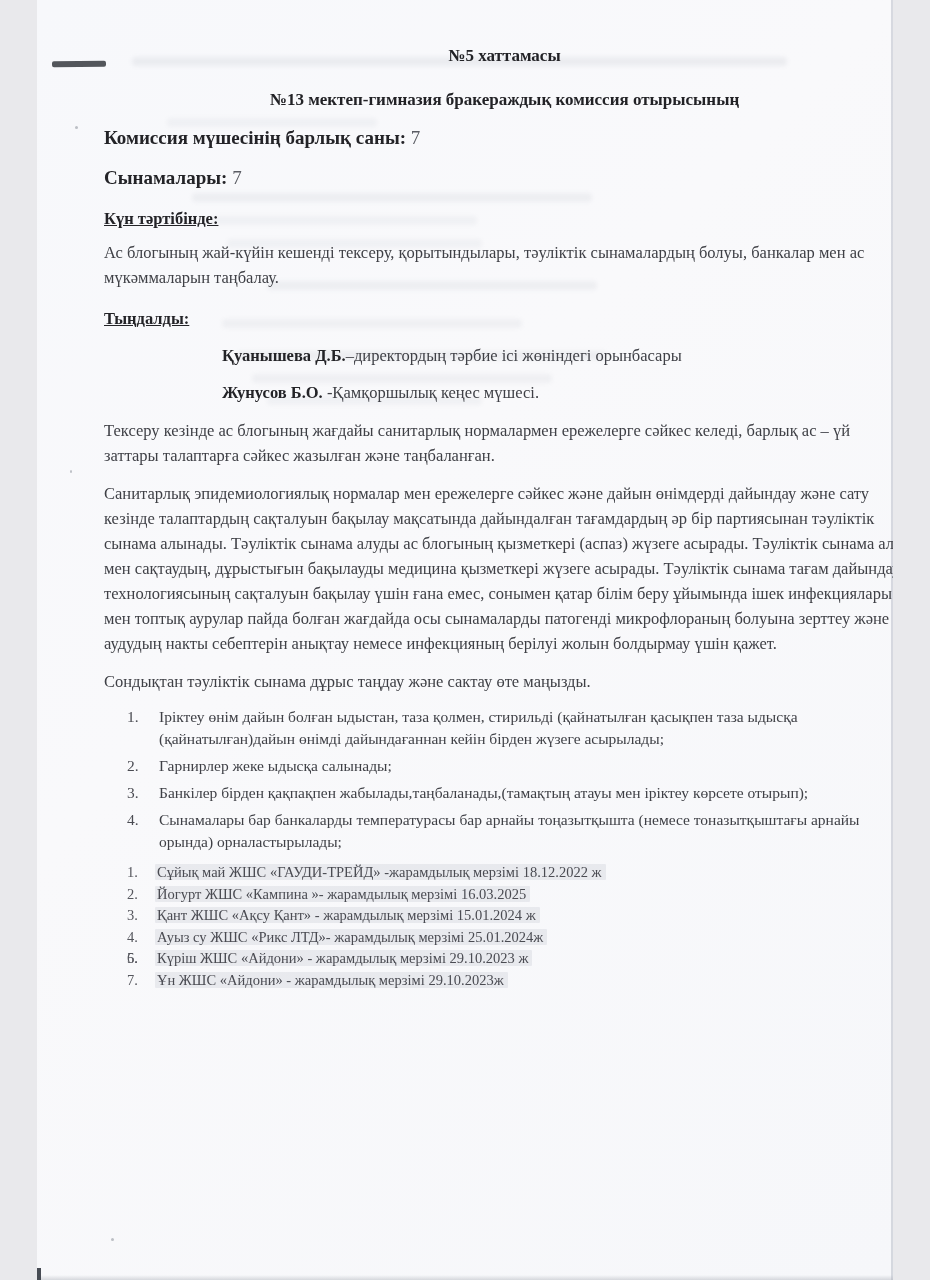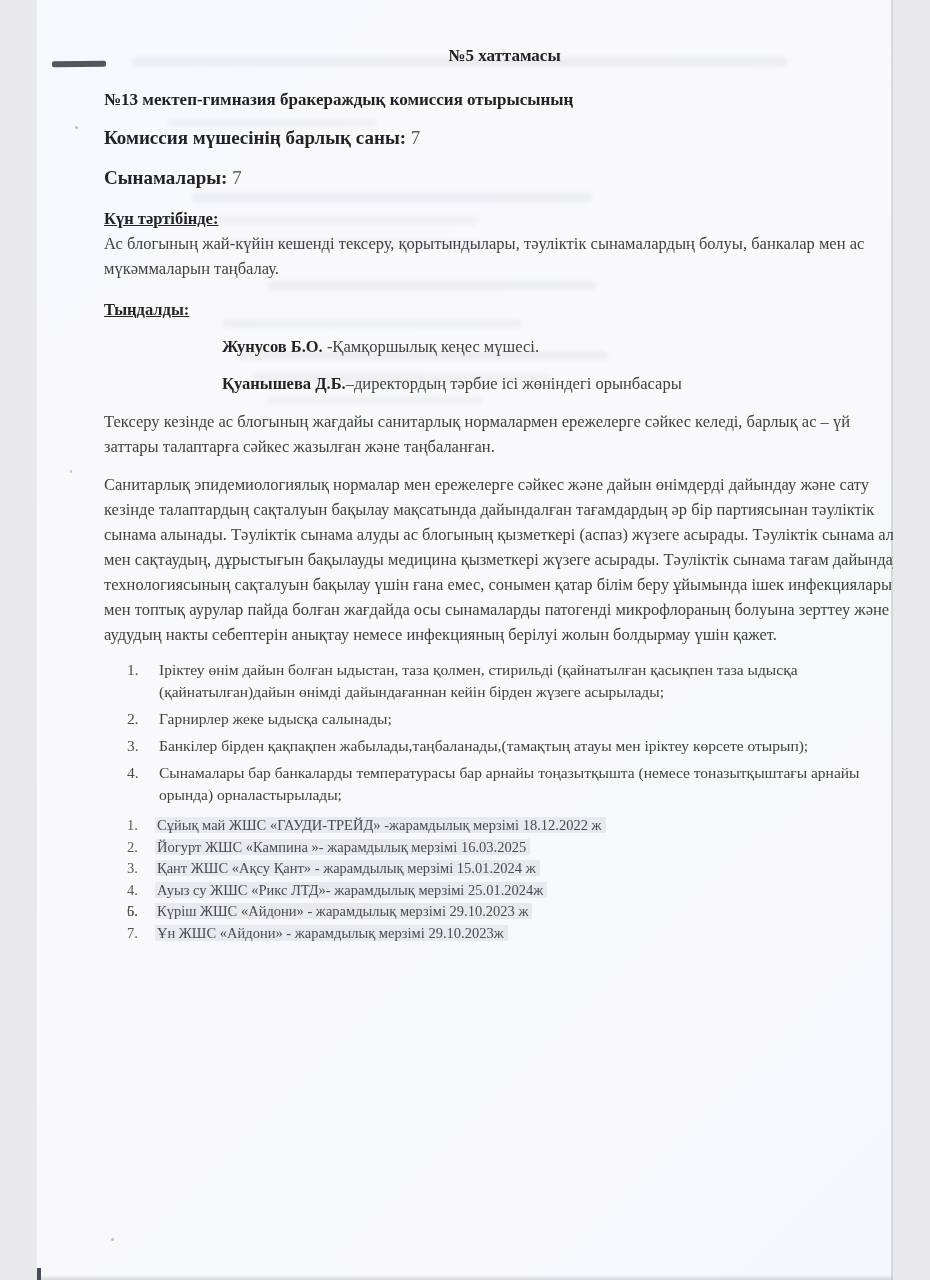--- a/index.html
+++ b/index.html
@@ -11,29 +11,29 @@
     font-family:"Liberation Serif","DejaVu Serif",serif;
     color:#3f4046;
     overflow:hidden;
   }
   .content {
     position:absolute; left:67px; top:0; width:801px;
   }
   .bold { font-weight:bold; color:#232327; }
 
   .title1 { margin-top:46px; font-size:17px; font-weight:bold; color:#222226; text-align:center; }
-  .title2 { margin-top:24px; font-size:17px; font-weight:bold; color:#222226; text-align:left; }
+  .title2 { margin-top:24px; font-size:17px; font-weight:bold; color:#222226; text-align:center; }
   .date-line { margin-top:14px; text-align:right; padding-right:100px; font-size:16.5px; font-weight:bold; color:#232327; }
 
   .field-line { margin-top:15px; font-size:19px; line-height:25px; }
   .field-line .value { font-weight:normal; color:#5a5c63; }
 
   .heading-line { margin-top:16px; font-size:16.5px; font-weight:bold; color:#232327; line-height:25px;text-decoration:underline; }
 
-  .para { font-size:16.5px; line-height:25px; }
+  .para { margin-top:9px; font-size:16.5px; line-height:25px; }
   .para-gap { margin-top:13px; }
 
   .speaker-line { margin-top:12px; margin-left:118px; font-size:16.5px; line-height:25px; }
   .speaker-line .name { font-weight:bold; color:#232327; }
 
   .rules-list { margin-top:12px; margin-left:23px; }
   .rule-item { position:relative; padding-left:32px; font-size:15.5px; line-height:22px; margin-bottom:5px; }
   .rule-item .li-num { position:absolute; left:0; top:0; width:26px; color:#4a4b52; }
 
   .note { margin-top:9px; font-size:14.5px; line-height:20px; color:#45464c; }
@@ -94,30 +94,31 @@
       <span class="bold">Сынамалары:</span>
       <span class="value">7</span>
     </div>
 
     <div class="heading-line">Күн тәртібінде:</div>
     <div class="para">Ас блогының жай-күйін кешенді тексеру, қорытындылары, тәуліктік сынамалардың болуы, банкалар мен ас мүкәммаларын таңбалау.</div>
 
     <div class="heading-line">Тыңдалды:</div>
 
     <div class="speaker-line">
-      <span class="name">Жунусов Б.О.</span><span> -Қамқоршылық кеңес мүшесі.</span>
+      <span class="name">Қуанышева Д.Б.</span><span>–директордың тәрбие ісі жөніндегі орынбасары</span>
     </div>
     <div class="speaker-line">
-      <span class="name">Қуанышева Д.Б.</span><span>–директордың тәрбие ісі жөніндегі орынбасары</span>
+      <span class="name">Жунусов Б.О.</span><span> -Қамқоршылық кеңес мүшесі.</span>
     </div>
 
     <div class="para para-gap">Тексеру кезінде ас блогының жағдайы санитарлық нормалармен ережелерге сәйкес келеді, барлық ас – үй заттары талаптарға сәйкес жазылған және таңбаланған.</div>
 
     <div class="para para-gap">Санитарлық эпидемиологиялық нормалар мен ережелерге сәйкес және дайын өнімдерді дайындау және сату кезінде талаптардың сақталуын бақылау мақсатында дайындалған тағамдардың әр бір партиясынан тәуліктік сынама алынады. Тәуліктік сынама алуды ас блогының қызметкері (аспаз) жүзеге асырады. Тәуліктік сынама алу мен сақтаудың, дұрыстығын бақылауды медицина қызметкері жүзеге асырады. Тәуліктік сынама тағам дайындау технологиясының сақталуын бақылау үшін ғана емес, сонымен қатар білім беру ұйымында ішек инфекциялары мен топтық аурулар пайда болған жағдайда осы сынамаларды патогенді микрофлораның болуына зерттеу және аудудың накты себептерін анықтау немесе инфекцияның берілуі жолын болдырмау үшін қажет.</div>
 
+    <div class="para para-gap">Сондықтан тәуліктік сынама дұрыс таңдау және сактау өте маңызды.</div>
 
     <div class="rules-list">
       <div class="rule-item">
         <span class="li-num">1.</span>
         <span class="li-text">Іріктеу өнім дайын болған ыдыстан, таза қолмен, стирильді (қайнатылған қасықпен таза ыдысқа (қайнатылған)дайын өнімді дайындағаннан кейін бірден жүзеге асырылады;</span>
       </div>
       <div class="rule-item">
         <span class="li-num">2.</span>
         <span class="li-text">Гарнирлер жеке ыдысқа салынады;</span>
       </div>

